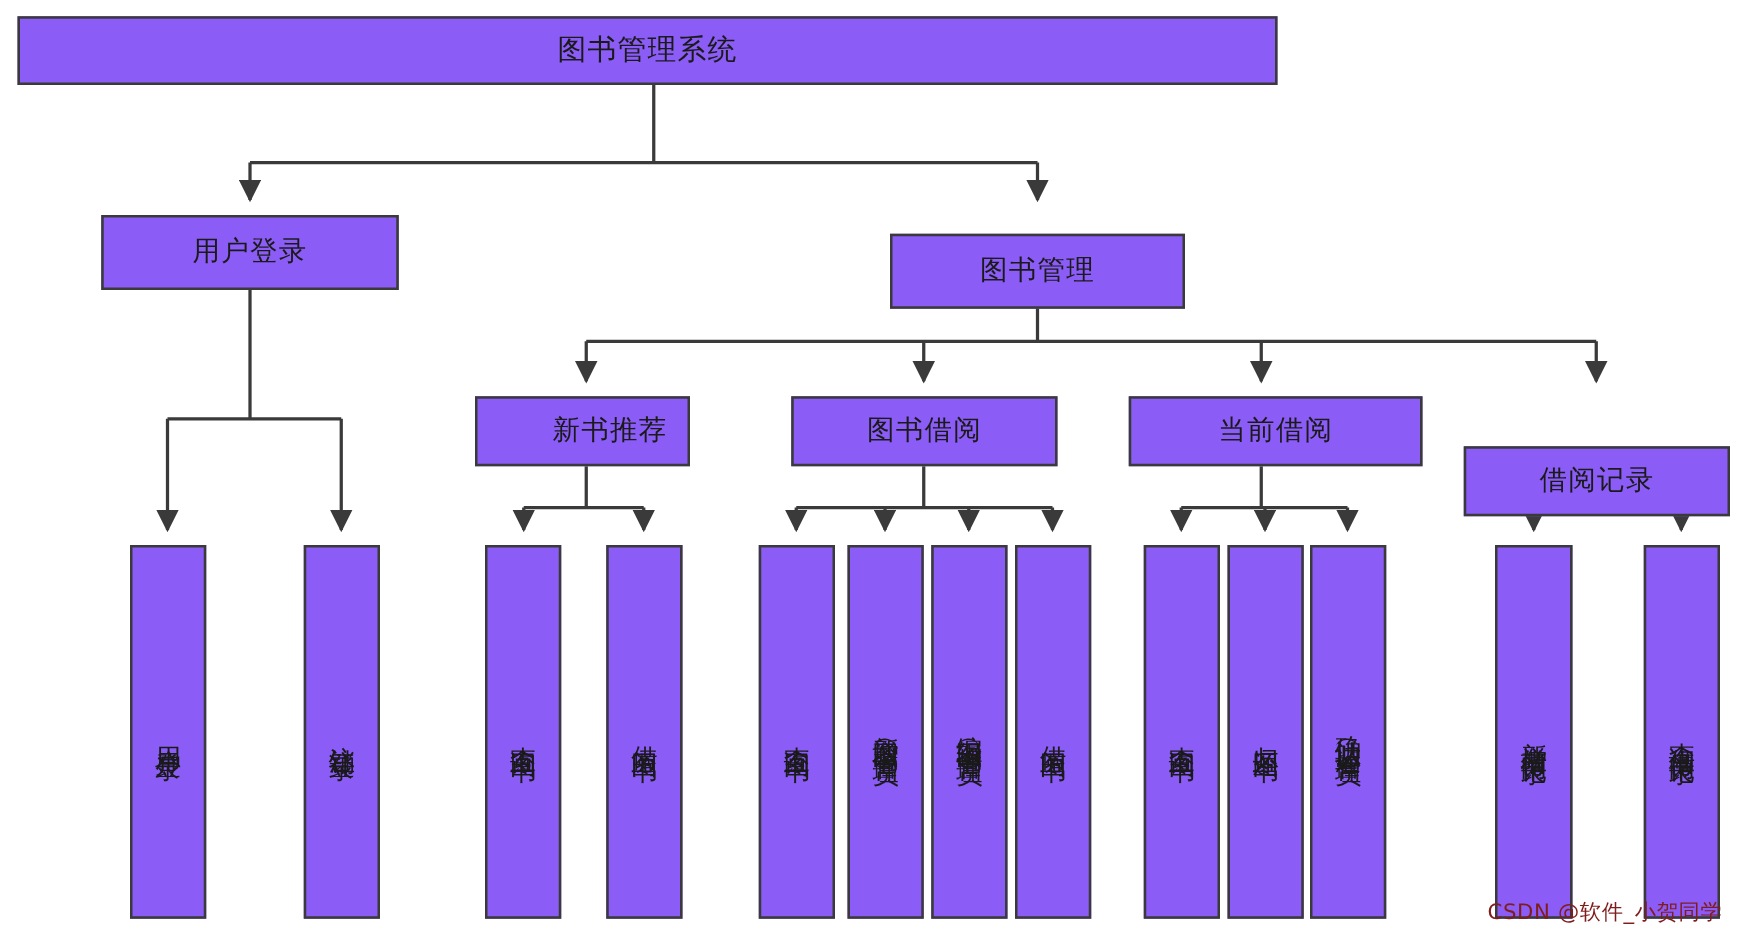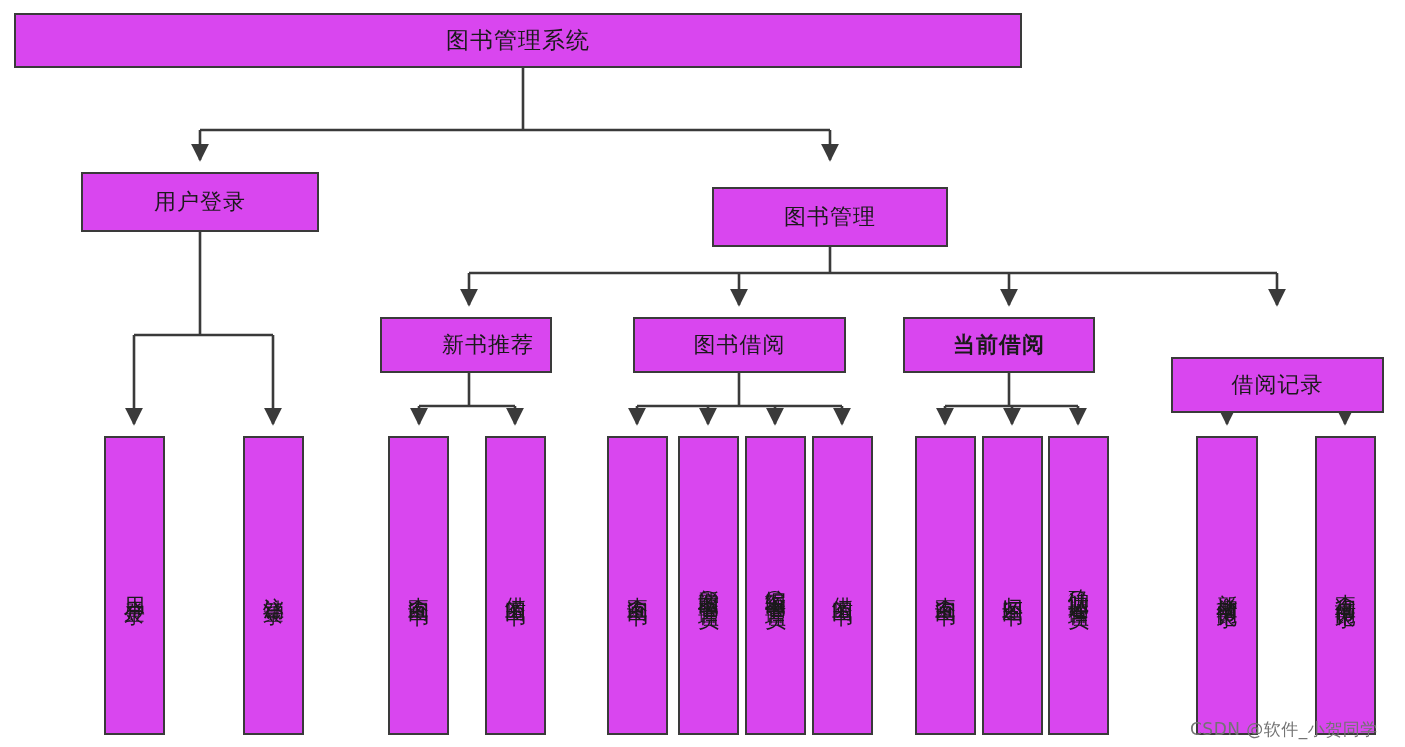--- a/index.html
+++ b/index.html
@@ -23,21 +23,21 @@
     left: 0;
     top: 0;
     width: 1405px;
     height: 747px;
     pointer-events: none;
   }
   .node {
     position: absolute;
     box-sizing: border-box;
     border: 2px solid #3a3a3a;
-    background: #d946ef;
+    background: #8b5cf6;
     display: flex;
     align-items: center;
     justify-content: center;
     color: #1a1a1a;
     text-align: center;
   }
   .node.horiz {
     font-size: 22px;
     line-height: 1.2;
     letter-spacing: 1px;
@@ -55,21 +55,21 @@
     white-space: nowrap;
   }
   .node.vert > span {
     display: block;
     writing-mode: vertical-rl;
     text-orientation: upright;
   }
   .watermark {
     position: absolute;
     font-size: 17px;
-    color: #737373;
+    color: #7f1d1d;
     white-space: nowrap;
     letter-spacing: 0.5px;
   }
 </style>
 </head>
 <body>
 
 <div id="diagram">
 
   <svg id="edges" viewBox="0 0 1405 747" width="1405" height="747" xmlns="http://www.w3.org/2000/svg">
@@ -132,21 +132,21 @@
   <div class="node horiz" style="left:712px; top:187px; width:236px; height:60px;">
     <span>图书管理</span>
   </div>
 
   <div class="node horiz" style="left:380px; top:317px; width:172px; height:56px;padding-left:44px;">
     <span>新书推荐</span>
   </div>
   <div class="node horiz" style="left:633px; top:317px; width:213px; height:56px;">
     <span>图书借阅</span>
   </div>
-  <div class="node horiz" style="left:903px; top:317px; width:192px; height:56px;font-weight:bold;">
+  <div class="node horiz" style="left:903px; top:317px; width:235px; height:56px;">
     <span>当前借阅</span>
   </div>
   <div class="node horiz" style="left:1171px; top:317px; width:213px; height:56px;margin-top:40px;">
     <span>借阅记录</span>
   </div>
 
   <div class="node vert" style="left:104px; top:436px; width:61px; height:299px;">
     <span>用户登录</span>
   </div>
   <div class="node vert" style="left:243px; top:436px; width:61px; height:299px;">

